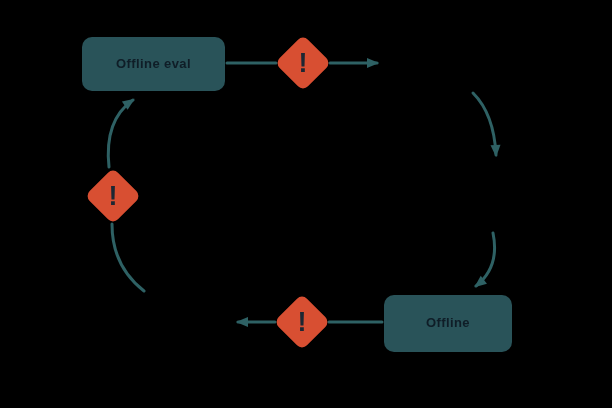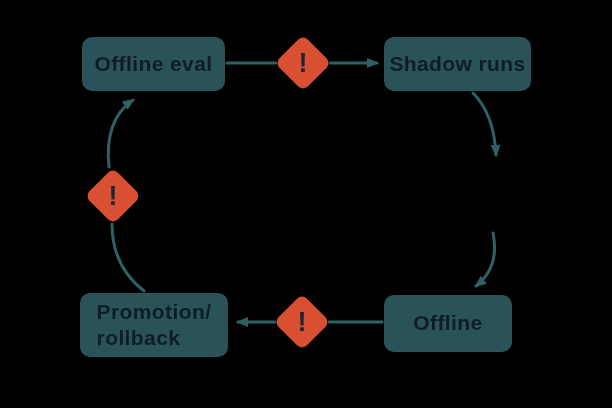--- a/index.html
+++ b/index.html
@@ -35,23 +35,23 @@
     fill: var(--arrow, #2e6164);
     stroke: none;
   }
   .node {
     position: absolute;
     background: var(--node-fill, #295359);
     border-radius: 10px;
     display: flex;
     align-items: center;
     justify-content: center;
-    text-align: left;
+    text-align: center;
     color: var(--node-text, #0f1d27);
-    font-size: 21px;
+    font-size: 13px;
     font-weight: 600;
     letter-spacing: 0.4px;
     line-height: 1.25;
   }
   .node .label {
     white-space: pre-line;
   }
   .warning {
     position: absolute;
     width: 40px;
@@ -100,33 +100,26 @@
     <path class="edge" d="M 382 322 L 329 322"></path>
     <path class="edge" d="M 275 322 L 238 322" marker-end="url(#arrow)"></path>
     <path class="edge" d="M 144 291 Q 112 266 112 224"></path>
     <path class="edge" d="M 109 167 Q 104 120 133 100" marker-end="url(#arrow)"></path>
   </svg>
 
   <div class="node" id="node-offline-eval">
     <span class="label">Offline eval</span>
   </div>
 
-  <div class="node" id="node-shadow-runs">
-    <span class="label">Shadow runs</span>
-  </div>
 
 
   <div class="node" id="node-analysis">
     <span class="label">Offline</span>
   </div>
 
-  <div class="node" id="node-promotion-rollback">
-    <span class="label">Promotion/
-rollback</span>
-  </div>
 
   <div class="warning" id="warning-top">
     <span class="glyph">!</span>
   </div>
 
   <div class="warning" id="warning-left">
     <span class="glyph">!</span>
   </div>
 
   <div class="warning" id="warning-bottom">

